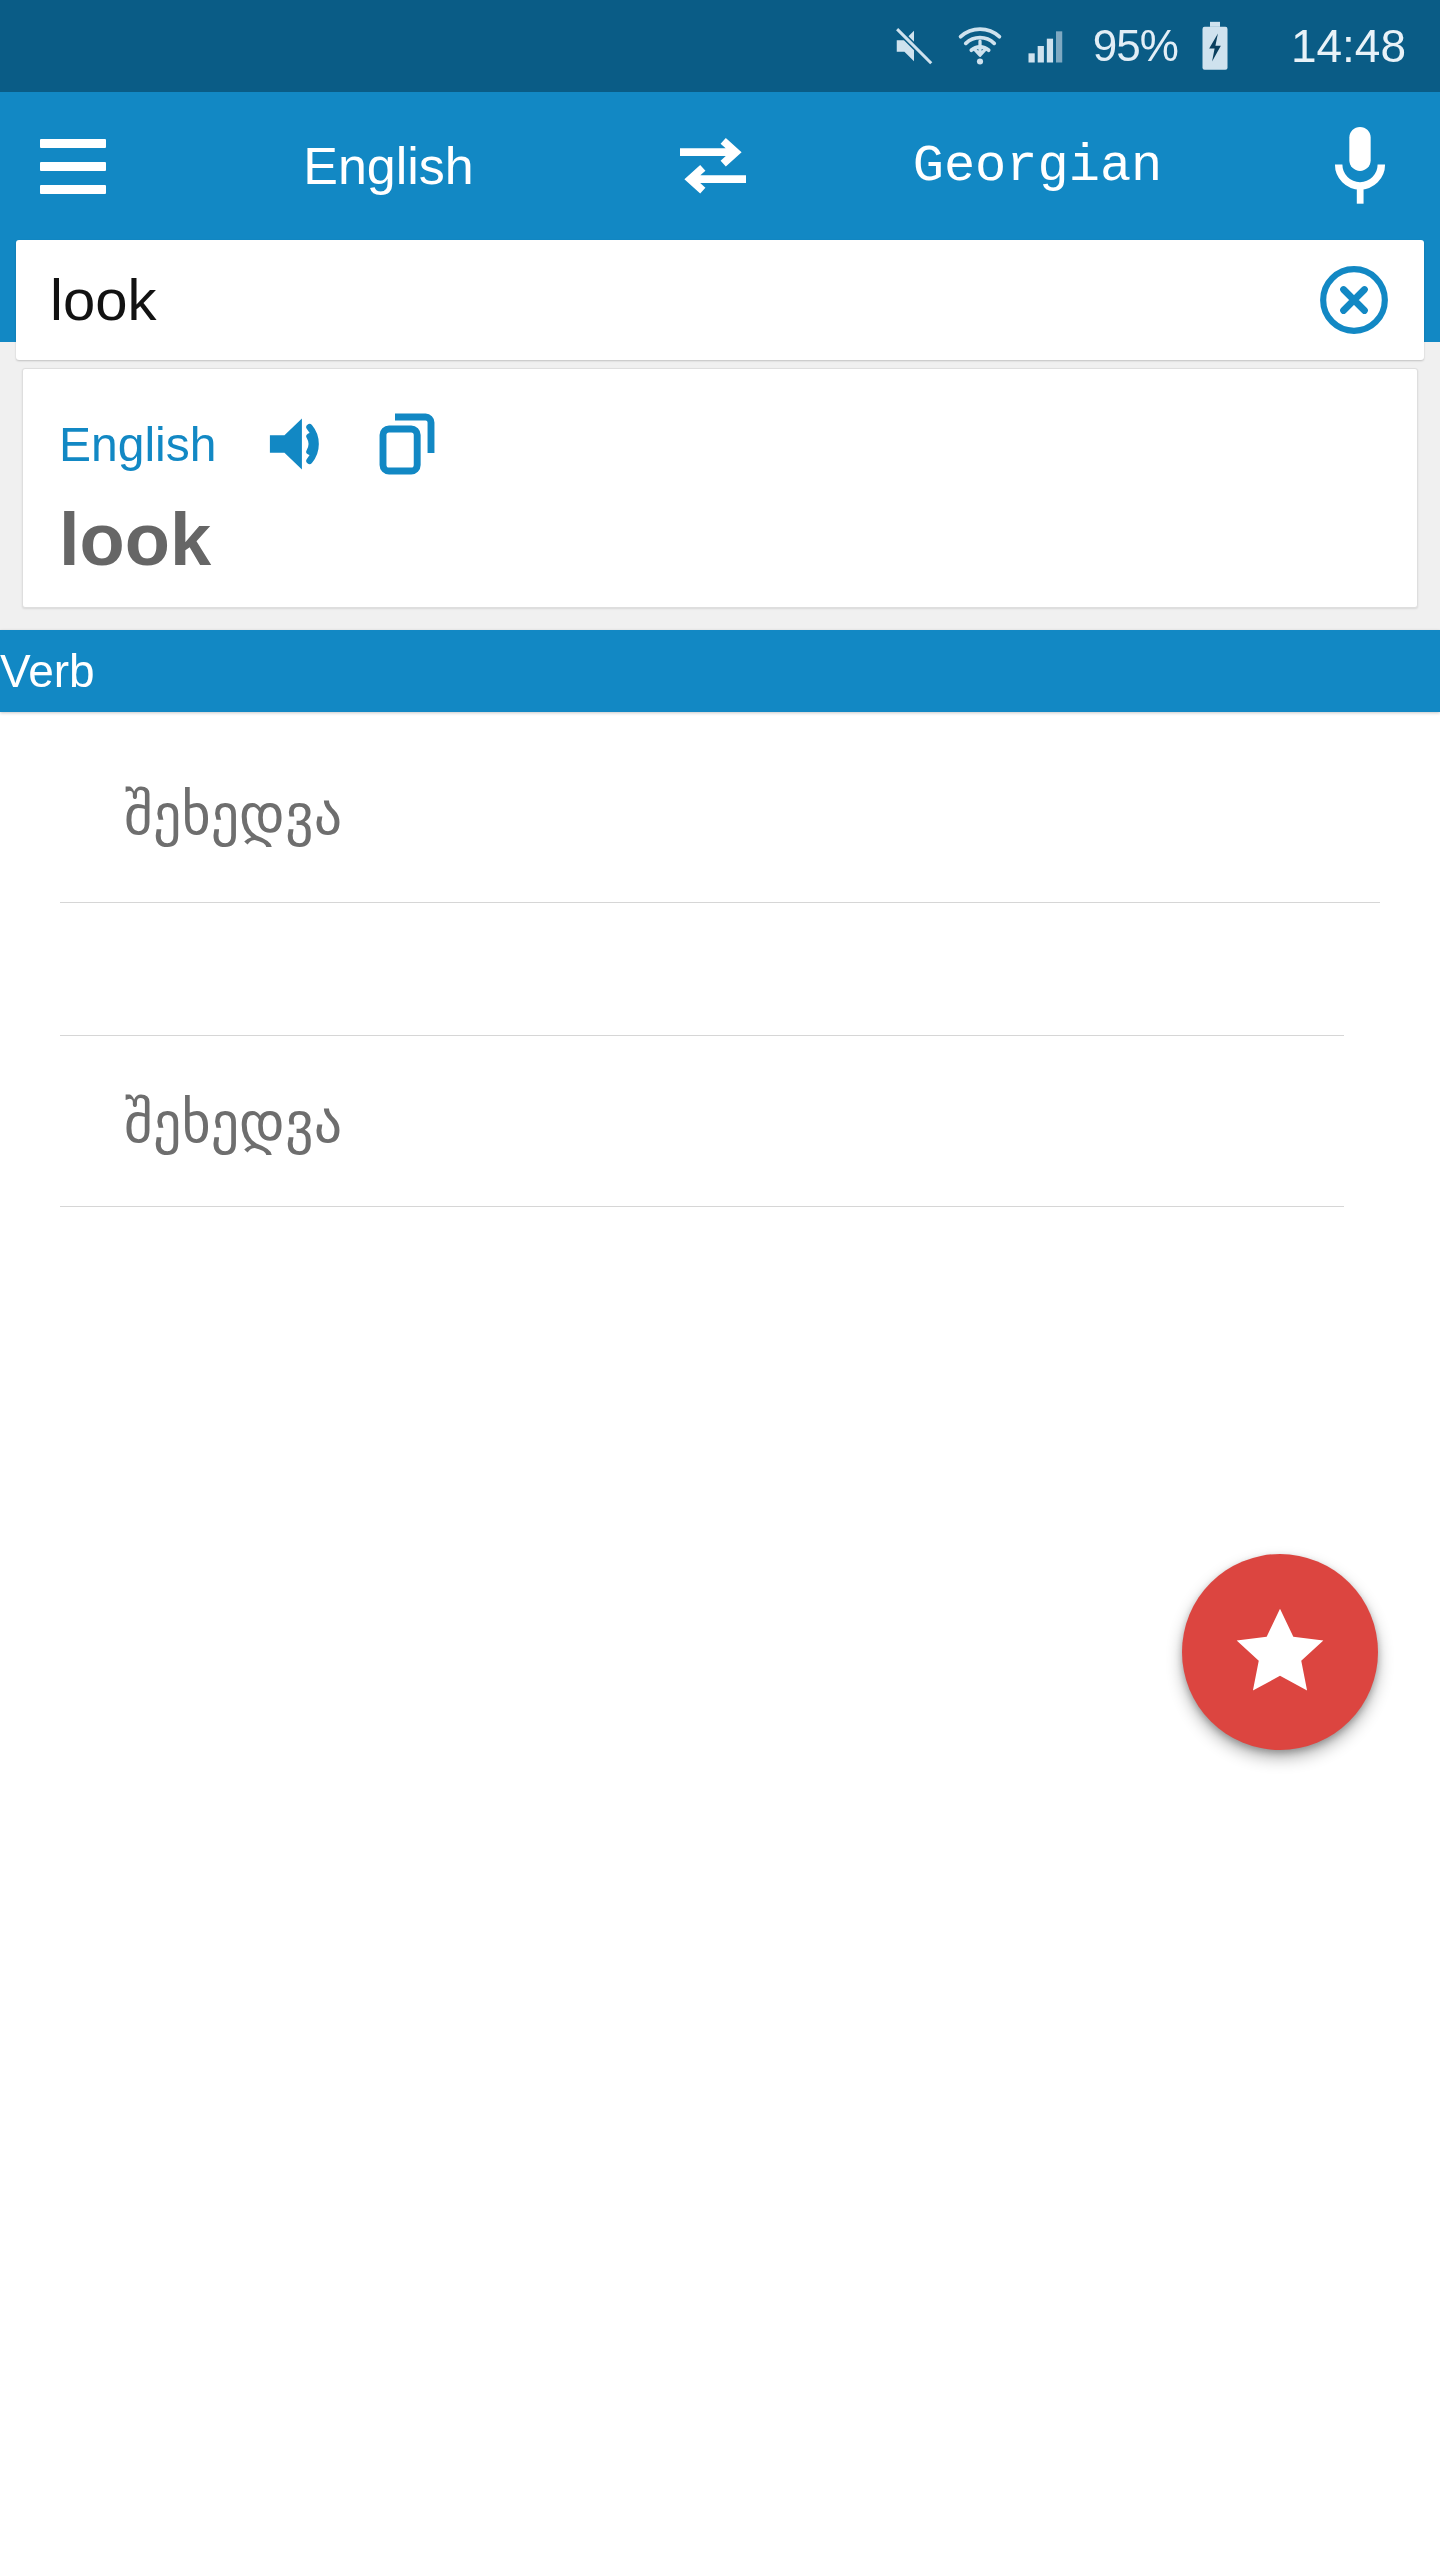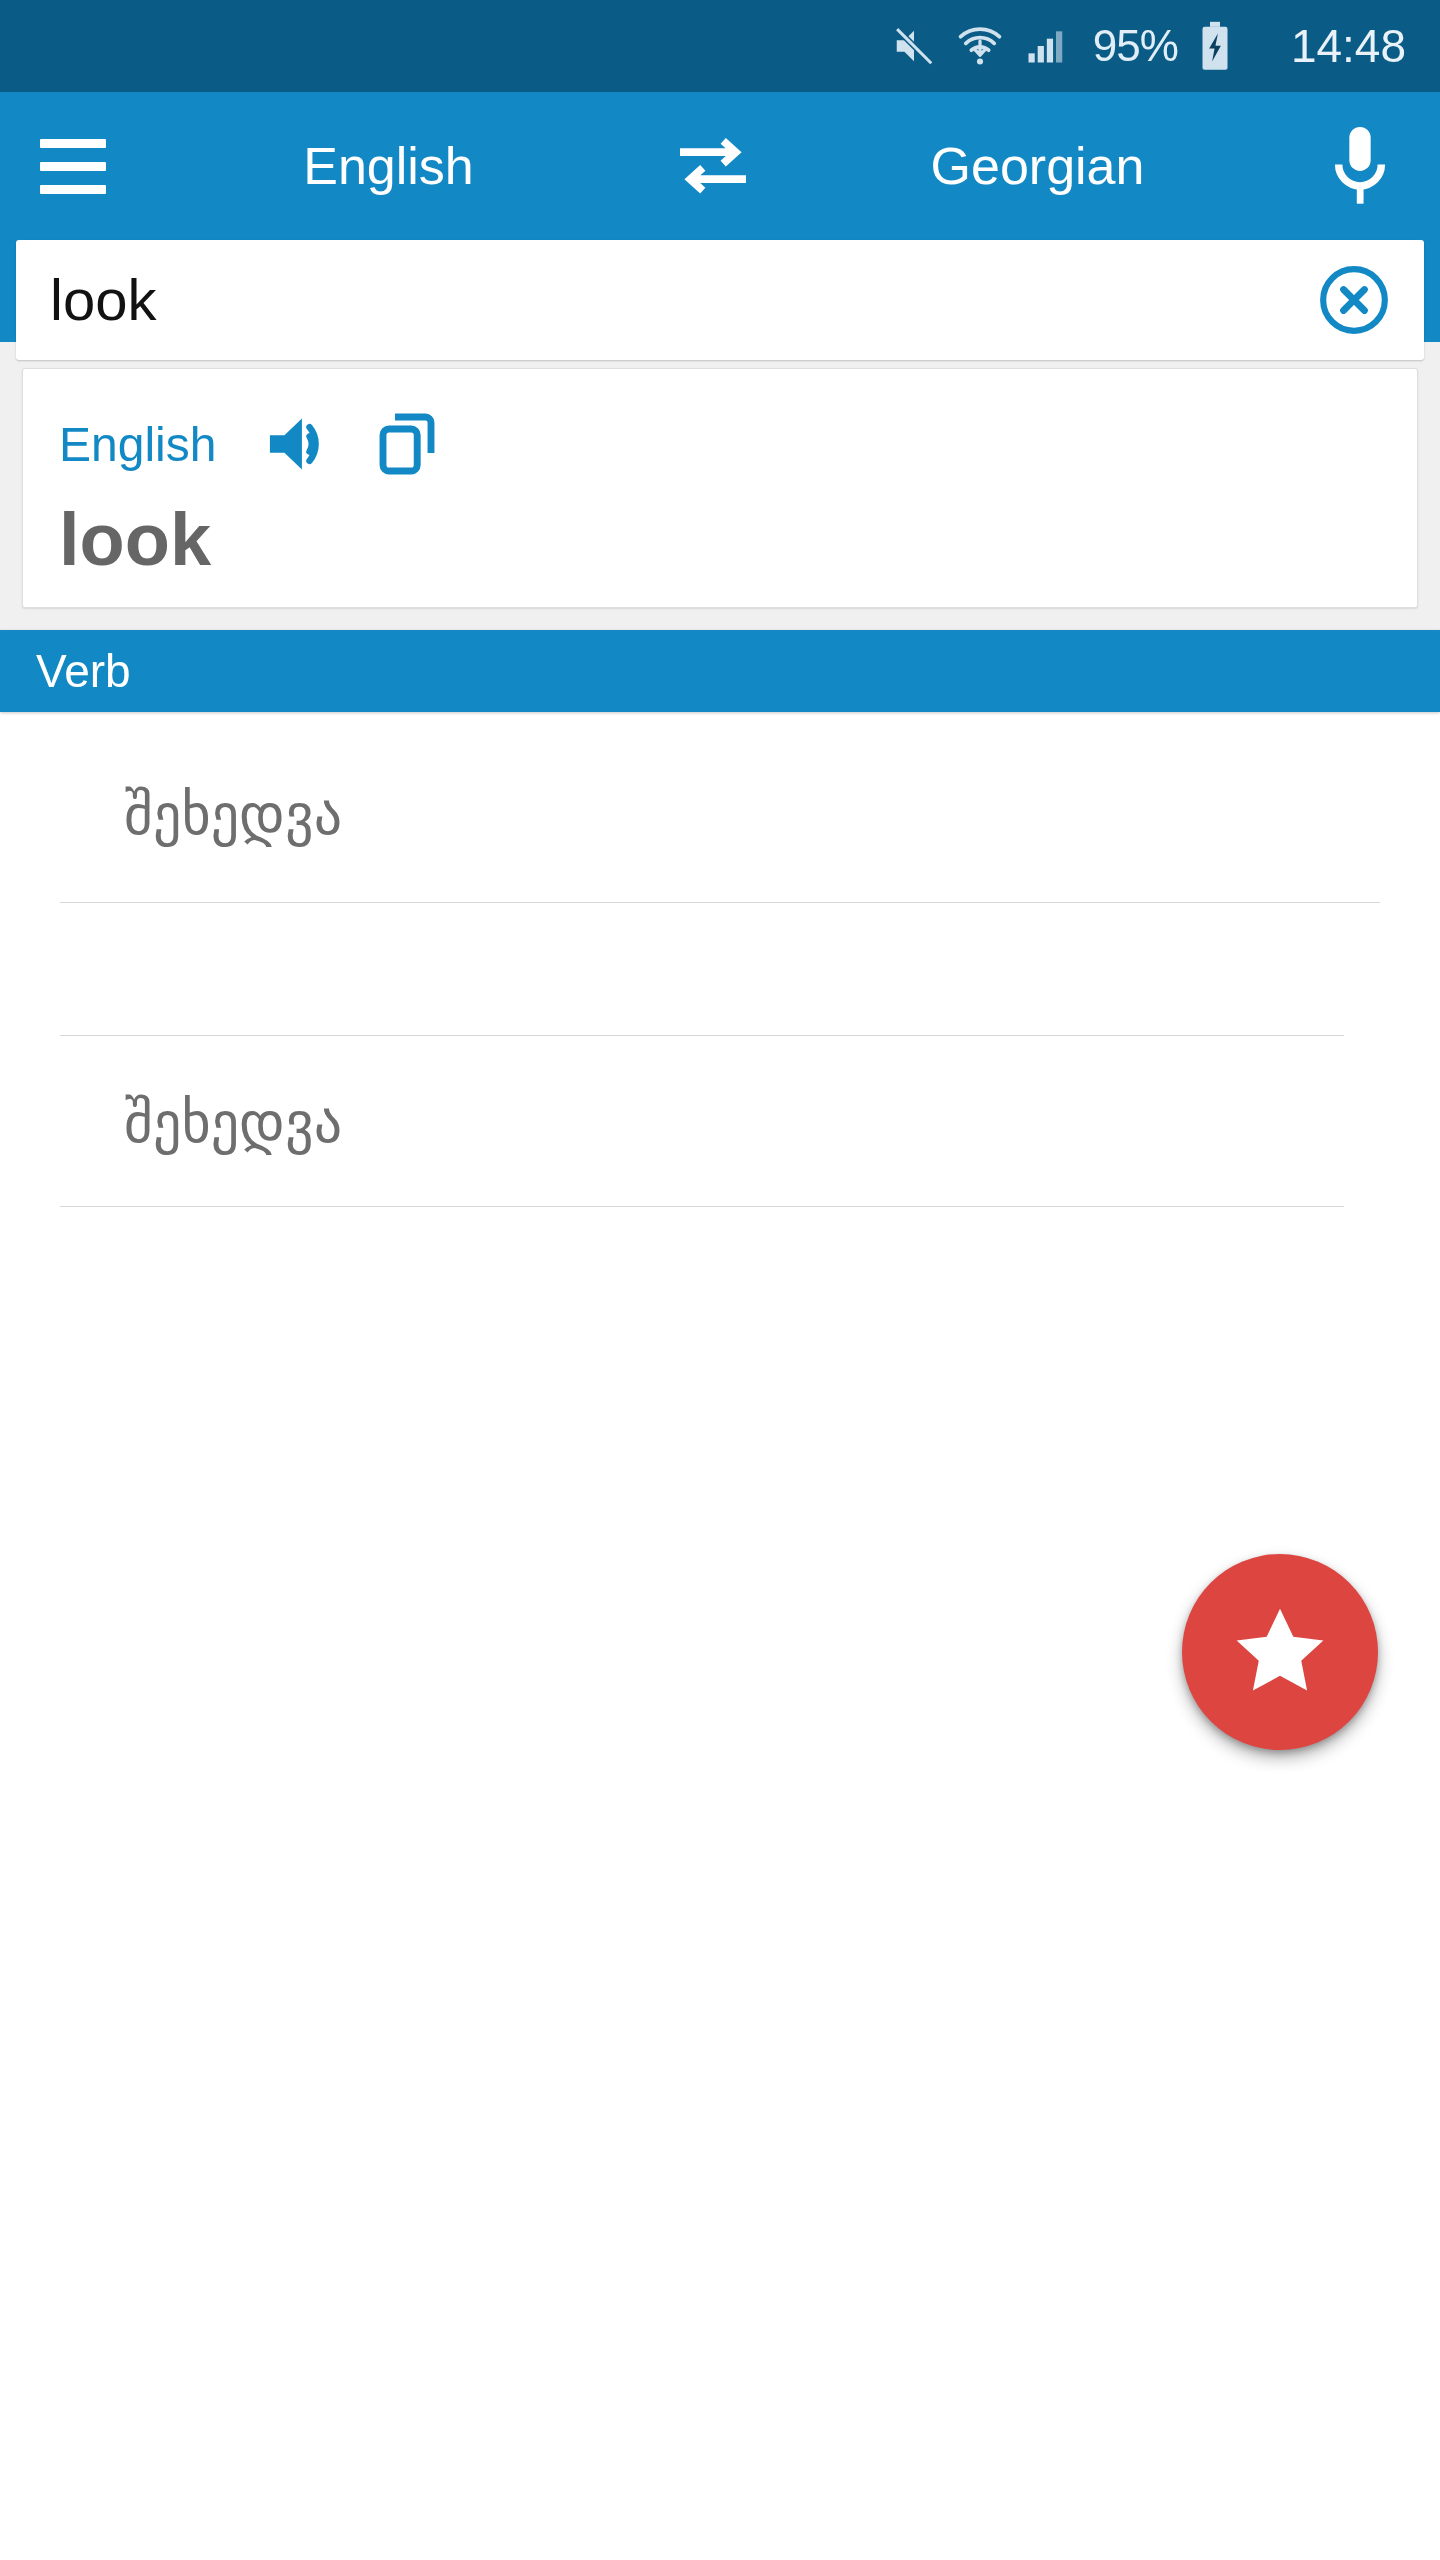--- a/index.html
+++ b/index.html
@@ -43,21 +43,21 @@
     width:78px; height:78px;
     display:flex; flex-direction:column; justify-content:center; align-items:center; gap:14px;
     cursor:pointer; flex:0 0 auto;
   }
   .hamburger i{ display:block; width:66px; height:9px; background:#fff; border-radius:1px; }
   .lang{
     color:#ffffff; font-size:52px; font-weight:400;
     text-align:center; white-space:nowrap;
   }
   .lang-src{ flex:1 1 0; }
-  .lang-dst{ flex:1 1 0; }
+  .lang-dst{ flex:1 1 0;font-family:Liberation Mono, monospace; }
   .swap{
     width:96px; height:80px; flex:0 0 auto;
     display:flex; align-items:center; justify-content:center;
   }
   .mic{
     width:92px; height:92px; flex:0 0 auto;
     display:flex; align-items:center; justify-content:center;
   }
 
   
@@ -110,21 +110,20 @@
   .card-word{
     color:#666666; font-size:74px; font-weight:bold;
     margin-top:14px; line-height:1.05;
   }
 
   
   .section-header{
     background:#1288c4;
     height:82px;
     display:flex; align-items:center;
-    padding-left:36px;
     color:#ffffff;
     font-size:46px;
     box-shadow:0 1px 3px rgba(0,0,0,.22);
     position:relative; z-index:2;
   }
   .list{ background:#ffffff; }
   .list-item{
     height:116px;
     display:flex; align-items:center;
     padding-left:96px;

